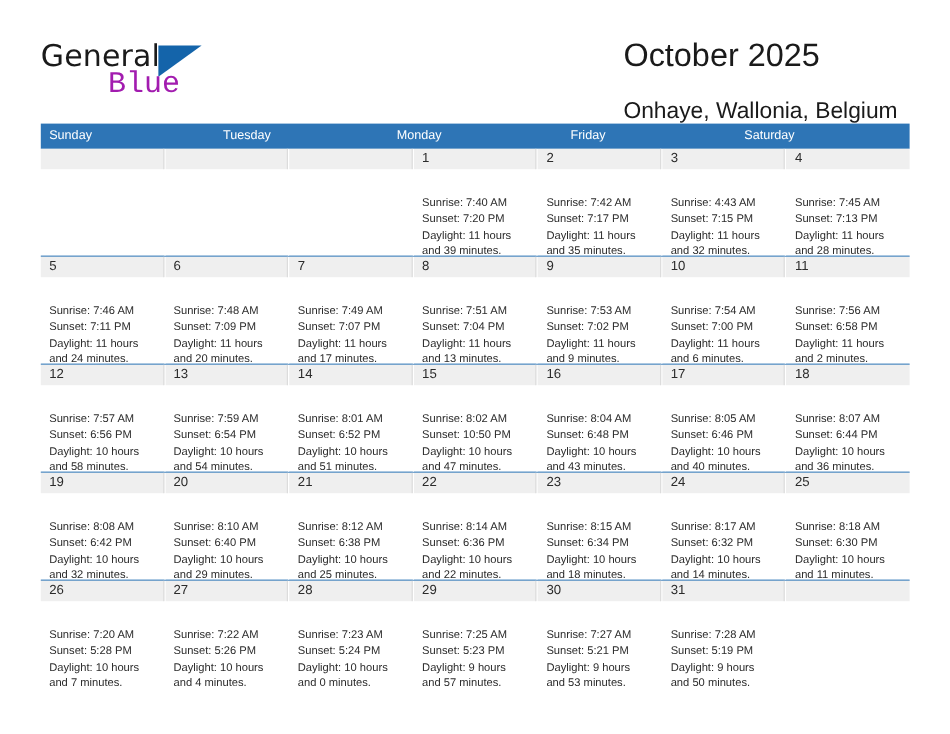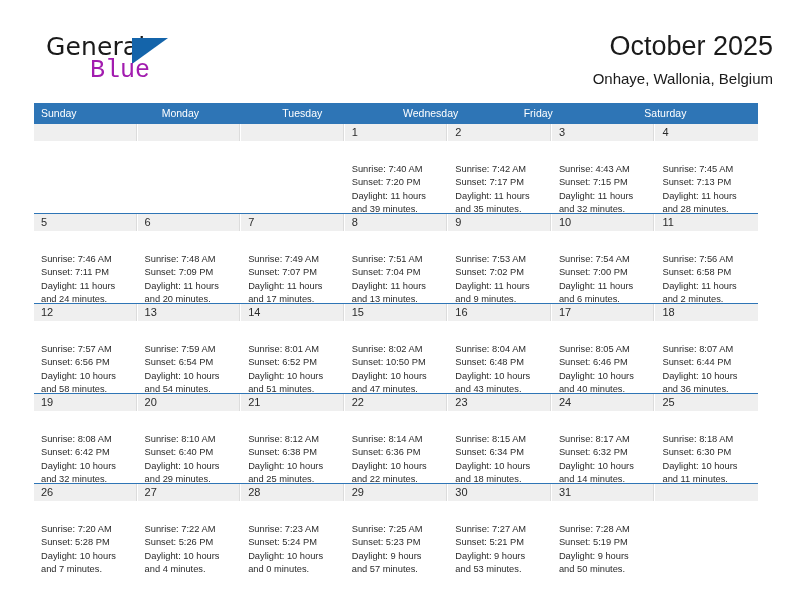--- a/index.html
+++ b/index.html
@@ -30,21 +30,21 @@
   }
   .brand {
     position: absolute;
     left: 34px;
     top: 34px;
     width: 210px;
     height: 54px;
   }
   .brand-general {
     position: absolute;
-    left: 12px;
+    left: 0;
     top: 0;
     font-size: 25px;
     color: #1a1a1a;
     letter-spacing: 0.1px;
     line-height: 1;
     font-family: "DejaVu Sans", sans-serif;
     font-weight: 400;
   }
   .brand-blue {
     position: absolute;
@@ -61,34 +61,34 @@
     left: 98px;
     top: 4px;
     width: 0;
     height: 0;
     border-left: 36px solid #1464aa;
     border-bottom: 26px solid transparent;
   }
 
   .title-block {
     position: absolute;
-    right: 19px;
+    right: 44px;
     top: 30px;
-    text-align: right;
+    text-align: left;
   }
   .cal-title {
     font-size: 27px;
     color: #1a1a1a;
     font-weight: 400;
     line-height: 1.2;
     white-space: nowrap;
   }
   .cal-subtitle {
-    margin-top: 8px;
-    font-size: 15px;
+    margin-top: 20px;
+    font-size: 19px;
     color: #1a1a1a;
     font-weight: 400;
     line-height: 1.2;
     white-space: nowrap;
   }
 
   
   .calendar {
     position: absolute;
     left: 34px;
@@ -172,23 +172,22 @@
     <div class="title-block">
       <div class="cal-title">October 2025</div>
       <div class="cal-subtitle">Onhaye, Wallonia, Belgium</div>
     </div>
 
   </div>
 
   <div class="calendar">
     <div class="week-head">
         <div class="cell">Sunday</div>
+        <div class="cell">Tuesday</div>
         <div class="cell">Monday</div>
-        <div class="cell">Tuesday</div>
-        <div class="cell">Wednesday</div>
         <div class="cell">Friday</div>
         <div class="cell">Saturday</div>
       </div>
     <div id="weeks-container">
         <div class="week first">
           <div class="day empty">
             <div class="daynum-band">
               <span class="daynum"></span>
             </div>
             <div class="day-body"></div>

